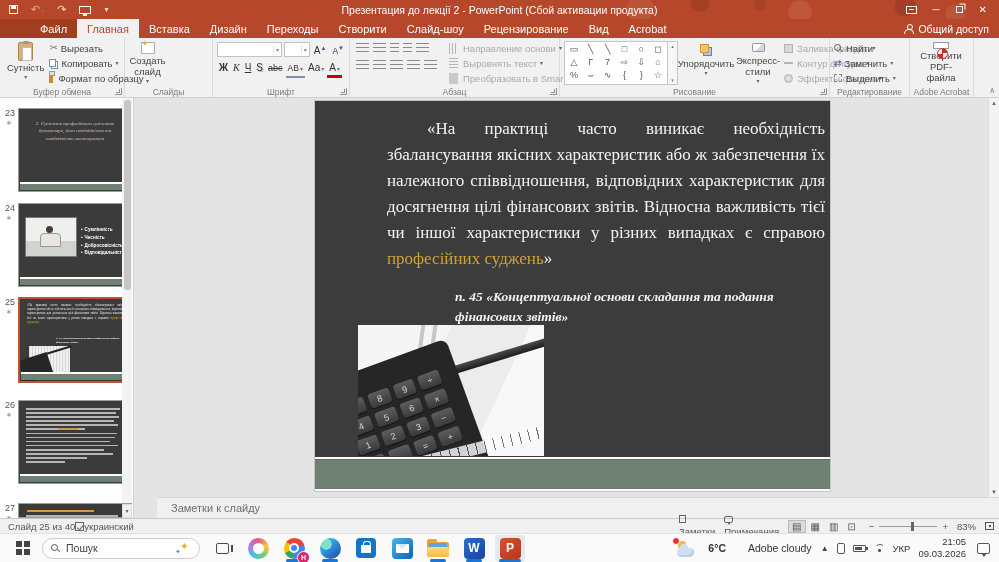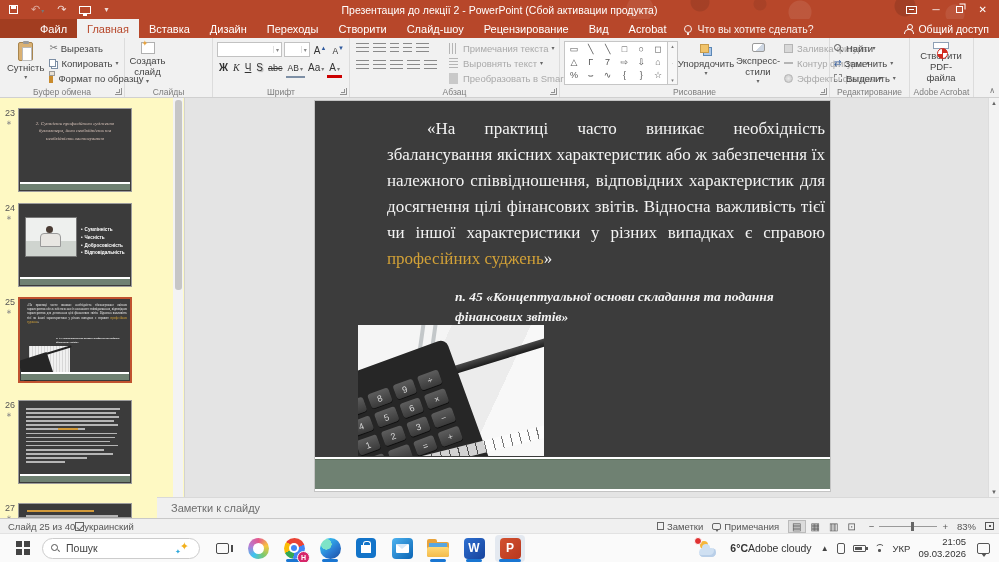--- a/index.html
+++ b/index.html
@@ -100,21 +100,21 @@
   .i-find::after{content:"";position:absolute;left:5.5px;top:5.5px;width:3px;height:1.3px;background:#555;transform:rotate(45deg);}
   .i-replace{color:#2b579a;font-size:9px;line-height:1;}
   .i-select{width:8px;height:8px;border:1px dashed #888;margin-right:1px;}
   .i-pdf{width:16px;height:19px;background:#fff;border:1px solid #8fa0b5;position:relative;}
   .i-pdf::before{content:"";position:absolute;left:3px;top:5px;width:9px;height:9px;border-radius:50%;
     background:conic-gradient(#d22b1f 0 25%,#fff 25% 50%,#d22b1f 50% 75%,#fff 75%);border:1px solid #d22b1f;}
   .ribbon-collapse{position:absolute;right:4px;bottom:2px;font-size:8px;color:#777;}
 
   
   .workspace{position:absolute;top:98px;left:0;right:0;bottom:44px;background:#e4e4e4;}
-  .thumb-panel{position:absolute;left:0;top:0;bottom:0;width:185px;background:#fef9c3;border-right:1px solid #d2d2d2;overflow:hidden;}
+  .thumb-panel{position:absolute;left:0;top:0;bottom:0;width:134px;background:#ffffff;border-right:1px solid #d2d2d2;overflow:hidden;}
   .titem{position:absolute;left:18px;width:114px;}
   .tnum{position:absolute;left:-14px;top:0;font-size:9px;color:#555;text-align:right;width:11px;}
   .tstar{position:absolute;left:-12px;top:11px;font-size:7px;color:#888;}
   .tbox{width:114px;height:84px;background:#3b3b3b;border:1px solid #9c9c9c;position:relative;overflow:hidden;}
   .tbox.sel{border:2px solid #c0532f;height:86px;}
   .tgreen{position:absolute;left:1px;right:1px;bottom:1px;height:6px;background:#6f8172;}
   .tgreen::before{content:"";position:absolute;left:0;right:0;top:-2px;height:2px;background:#fff;}
   .t23text{margin:11px 10px 0;font-family:"Liberation Serif",serif;font-style:italic;font-size:5px;line-height:1.45;
            color:#d9c4ba;text-align:center;}
   .t24photo{position:absolute;left:6px;top:13px;width:52px;height:40px;background:linear-gradient(180deg,#eef0ee 60%,#cfd4cf 60%);border:1px solid #777;}
@@ -168,21 +168,21 @@
   .notesbar{position:absolute;left:157px;right:0;bottom:0;height:21px;background:#f0f0f0;border-top:1px solid #d9d9d9;
             display:flex;align-items:center;padding-left:14px;font-size:11px;color:#6e6e6e;}
 
   
   .statusbar{position:absolute;bottom:29px;left:0;right:0;height:15px;background:#f0f0f0;border-top:1px solid #c9c9c9;
              display:flex;align-items:center;font-size:9.5px;color:#565656;}
   .sb-left{display:flex;align-items:center;margin-left:8px;}
   .spell{width:9px;height:9px;border:1px solid #666;position:relative;}
   .spell::after{content:"";position:absolute;left:2px;top:1px;width:3px;height:5px;border-right:1.2px solid #666;border-bottom:1.2px solid #666;transform:rotate(40deg);}
   .sb-right{margin-left:auto;display:flex;align-items:center;gap:9px;margin-right:5px;}
-  .sb-btn{display:flex;align-items:center;gap:3px;}
+  .sb-btn{display:flex;gap:3px;flex-direction:column;}
   .mini-page{width:7px;height:8px;border:1px solid #666;}
   .mini-bubble{width:9px;height:7px;border:1px solid #666;border-radius:2px;position:relative;}
   .mini-bubble::after{content:"";position:absolute;left:2px;bottom:-3px;border-left:2px solid transparent;border-right:2px solid transparent;border-top:3px solid #666;}
   .viewbtns{display:flex;gap:1px;font-size:10px;color:#555;}
   .vbtn{padding:0 4px;line-height:13px;}
   .vbtn.sel{background:#dcdcdc;box-shadow:inset 0 0 0 1px #bbb;}
   .zoomctl{display:flex;align-items:center;gap:5px;}
   .ztrack{width:58px;height:1px;background:#9a9a9a;position:relative;}
   .zthumb{position:absolute;left:32px;top:-4px;width:3px;height:9px;background:#666;}
   .fit{width:9px;height:8px;border:1px solid #555;position:relative;}
@@ -231,21 +231,21 @@
   .ic-word{width:21px;height:21px;border-radius:4px;background:linear-gradient(135deg,#2d6fd0,#17439c);display:flex;align-items:center;justify-content:center;}
   .ic-word::before{content:"W";color:#fff;font-weight:bold;font-size:12px;}
   .ic-ppt{width:21px;height:21px;border-radius:4px;background:linear-gradient(135deg,#d35230,#b7371f);display:flex;align-items:center;justify-content:center;}
   .ic-ppt::before{content:"P";color:#fff;font-weight:bold;font-size:12px;}
   .tb-right{margin-left:auto;display:flex;align-items:center;gap:9px;margin-right:9px;}
   .wx{position:relative;width:24px;height:17px;}
   .wx-sun{position:absolute;left:3px;top:1px;width:8px;height:8px;border-radius:50%;background:#f6b73c;}
   .wx-cloud{position:absolute;left:2px;bottom:0;width:17px;height:9px;border-radius:6px;background:#cfe0f2;box-shadow:inset -2px -2px 0 #b9cfe8;}
   .wx-cloud::before{content:"";position:absolute;left:3px;top:-4px;width:8px;height:8px;border-radius:50%;background:#cfe0f2;}
   .wx-badge{position:absolute;left:-3px;top:-3px;width:8px;height:8px;border-radius:50%;background:#e03131;border:1px solid #fff;}
-  .wx-text{font-size:10.5px;color:#333;display:flex;gap:0;font-weight:bold;}
+  .wx-text{font-size:10.5px;color:#333;display:flex;gap:22px;font-weight:bold;}
   .wx-text .desc{font-weight:normal;}
   .tray{display:flex;align-items:center;gap:8px;color:#555;}
   .chevup{font-size:8px;color:#444;}
   .dev{width:8px;height:11px;border:1.2px solid #555;border-radius:2px;}
   .bat{width:13px;height:7px;border:1px solid #555;border-radius:1px;position:relative;}
   .bat::before{content:"";position:absolute;left:1px;top:1px;bottom:1px;width:7px;background:#555;}
   .bat::after{content:"";position:absolute;right:-3px;top:1.5px;width:2px;height:3px;background:#555;}
   .wifi{width:11px;height:10px;position:relative;}
   .wifi::before{content:"";position:absolute;left:1px;top:1px;width:8px;height:8px;border:1.4px solid #555;border-radius:50%;
                 clip-path:polygon(50% 50%,0 0,100% 0);}
@@ -281,24 +281,20 @@
     <div class="tab file">Файл</div>
     <div class="tab active">Главная</div>
     <div class="tab">Вставка</div>
     <div class="tab">Дизайн</div>
     <div class="tab">Переходы</div>
     <div class="tab">Створити</div>
     <div class="tab">Слайд-шоу</div>
     <div class="tab">Рецензирование</div>
     <div class="tab">Вид</div>
     <div class="tab">Acrobat</div>
-    <div class="tellme">
-      <span class="ic-bulb"></span>
-      <span>Что вы хотите сделать?</span>
-    </div>
     <div class="share">
       <span class="ic-person"></span>
       <span>Общий доступ</span>
     </div>
   </div>
 
   <div class="ribbon">
 
     <div class="rgroup" style="width:125px;">
       <div class="bigbtn">
@@ -372,21 +368,21 @@
           <span class="para-ic"></span>
           <span class="para-ic"></span>
           <span class="para-ic"></span>
           <span class="para-ic"></span>
           <span class="para-ic"></span>
         </div>
       </div>
       <div class="smallcol" style="margin-left:6px;">
         <div class="smallrow dis">
             <span class="para-ic" style="width:9px;background:repeating-linear-gradient(90deg,#b5b5b5 0 1px,transparent 1px 3px);"></span>
-            <span>Примечания текста</span>
+            <span>Направление основи</span>
             <span class="chev">▾</span>
           </div>
         <div class="smallrow dis">
             <span class="para-ic" style="width:9px;background:repeating-linear-gradient(180deg,#b5b5b5 0 1px,transparent 1px 3px);"></span>
             <span>Выровнять текст</span>
             <span class="chev">▾</span>
           </div>
         <div class="smallrow dis">
             <span class="para-ic" style="width:9px;background:#c9c9c9;"></span>
             <span>Преобразовать в SmartArt</span>

